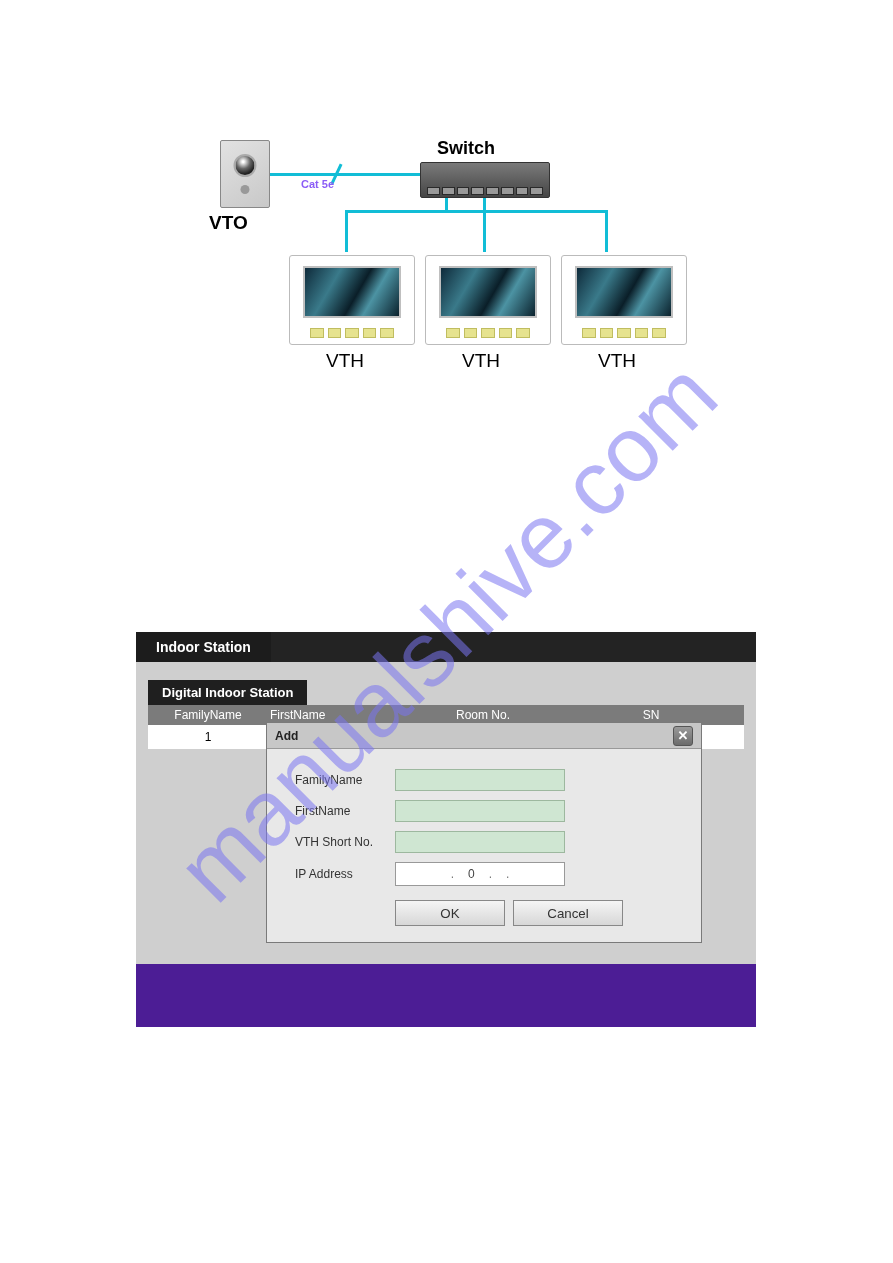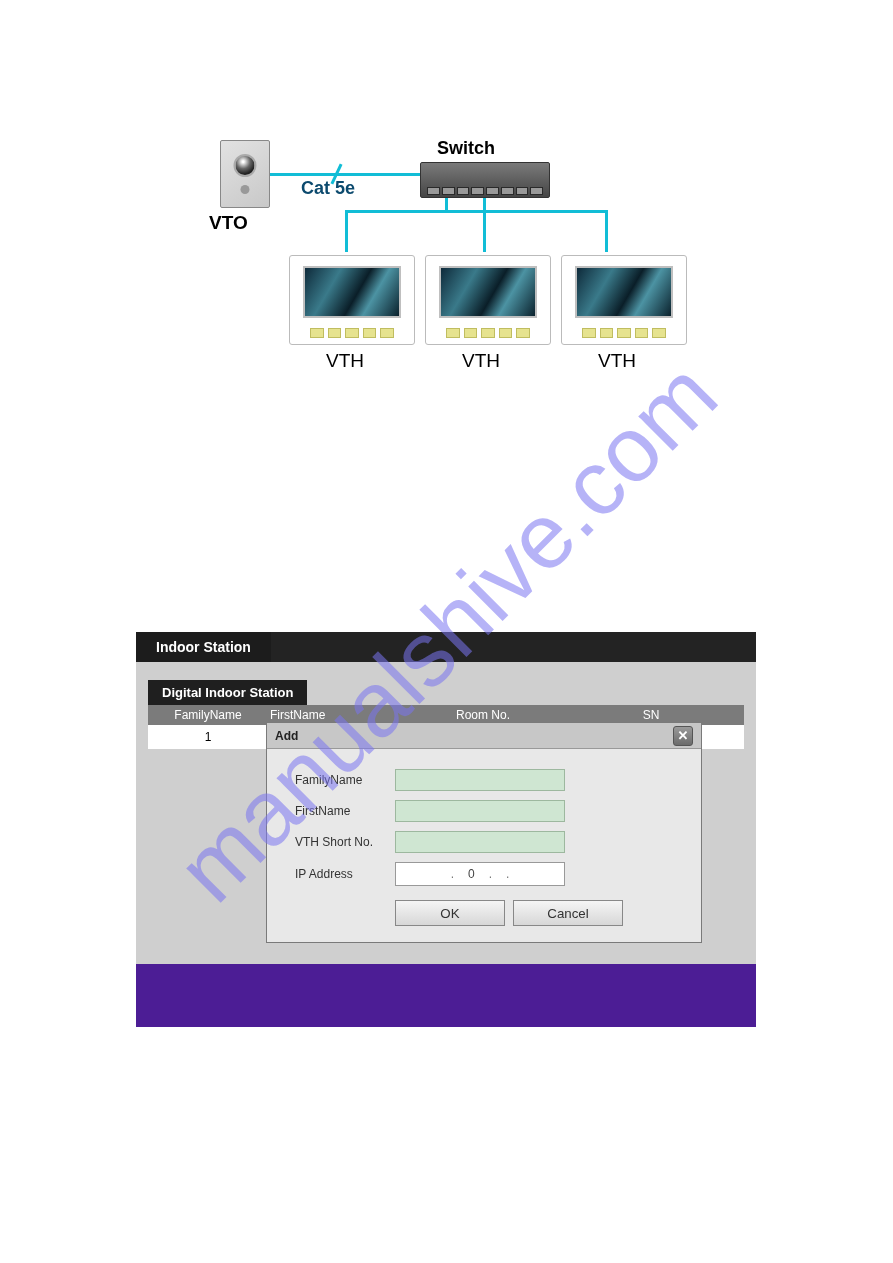--- a/index.html
+++ b/index.html
@@ -111,22 +111,22 @@
     }
     .link-h1 { left: 85px; top: 63px; width: 150px; height: 3px; }
     .link-slash {
       position: absolute;
       left: 150px; top: 53px; width: 3px; height: 22px;
       background: #11bdd6; transform: rotate(25deg);
     }
     .cat5e {
       position: absolute;
       left: 116px; top: 68px;
-      color: #0c4a6e;
-      font-size: 18px; font-weight: 700;
+      color: #8b5cf6;
+      font-size: 11px; font-weight: 700;
     }
 
     
     .seg { position:absolute; background:#11bdd6; }
     
     .s-from-switch-a { left: 260px; top: 88px; width:3px; height:14px;}
     .s-bus { left: 98px; top: 100px; width: 328px; height:3px;}
     .s-drop1 { left: 98px; top: 100px; width:3px; height:42px;}
     .s-drop2 { left: 260px; top: 100px; width:3px; height:42px;}
     .s-drop3 { left: 413px; top: 100px; width:3px; height:42px;}

